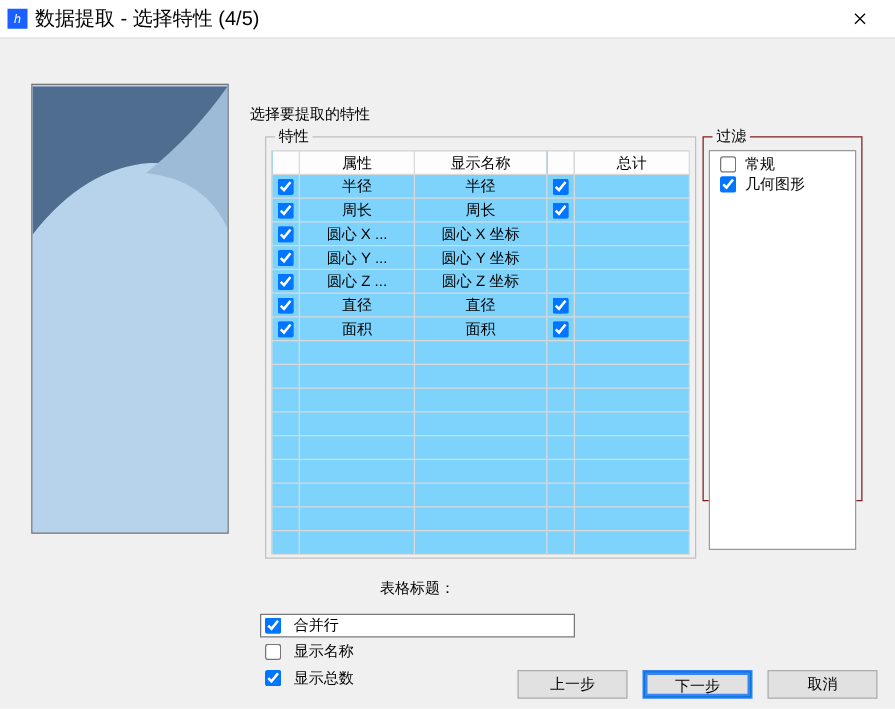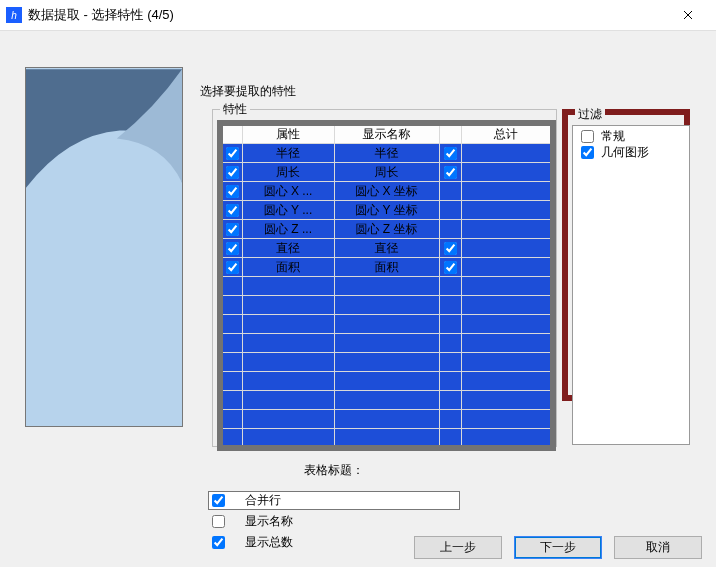--- a/index.html
+++ b/index.html
@@ -26,21 +26,21 @@
     height: 16px;
     background: #1a5fff;
     color: #fff;
     font-size: 10px;
     font-style: italic;
     display: flex;
     align-items: center;
     justify-content: center;
     margin-right: 6px;
   }
-  .title { flex: 1; font-size: 13px; }
+  .title { flex: 1; font-size: 16px; }
   .closebtn {
     width: 40px;
     height: 28px;
     display: flex;
     align-items: center;
     justify-content: center;
     font-size: 14px;
     cursor: default;
   }
   .body {
@@ -82,22 +82,22 @@
     left: 7px;
     background: #f0f0f0;
     padding: 0 3px;
   }
   .grid {
     position: absolute;
     left: 4px;
     top: 10px;
     width: 335px;
     height: 320px;
-    background: #1d4ed8;
-    border: 6px solid #737373;
+    background: #7dd3fc;
+    border: 1px solid #737373;
     border-collapse: collapse;
     table-layout: fixed;
   }
   .grid th, .grid td {
     border: 1px solid #d9d9d9;
     text-align: center;
     height: 19px;
     padding: 0;
     font-weight: normal;
     font-size: 12px;
@@ -106,21 +106,21 @@
   }
   .grid th { background: #fdfdfd; }
   .grid td.ck { width: 22px; }
   .grid input[type=checkbox] { margin: 0; vertical-align: middle; }
   .filter-group {
     position: absolute;
     left: 562px;
     top: 78px;
     width: 128px;
     height: 292px;
-    border: 6px solid #7f1d1d;
+    border: 1px solid #7f1d1d;
   }
   .filter-group .legend {
     position: absolute;
     top: -9px;
     left: 7px;
     background: #f0f0f0;
     padding: 0 3px;
   }
   .filter-list {
     position: absolute;
@@ -151,39 +151,39 @@
     padding: 0 2px;
   }
   .checks {
     position: absolute;
     left: 208px;
     top: 460px;
     display: flex;
     flex-direction: column;
     gap: 2px;
   }
-  .checks label { display: flex; align-items: center; gap: 17px; }
+  .checks label { display: flex; align-items: center; gap: 7px; }
   .buttons {
     position: absolute;
     bottom: 8px;
     right: 14px;
     display: flex;
     gap: 12px;
     margin-top: 20px;
   }
   .btn {
     width: 88px;
     height: 23px;
     border: 1px solid #adadad;
     background: #e1e1e1;
     font: inherit;
     cursor: default;
   }
   .btn.default {
-    border: 1px solid #3b82f6;
+    border: 4px solid #3b82f6;
     outline: 1px solid #0078d7;
     outline-offset: -2px;
   }
 </style>
 </head>
 <body>
 
 <div class="titlebar">
   <div class="appicon">h</div>
   <div class="title">数据提取 - 选择特性 (4/5)</div>

